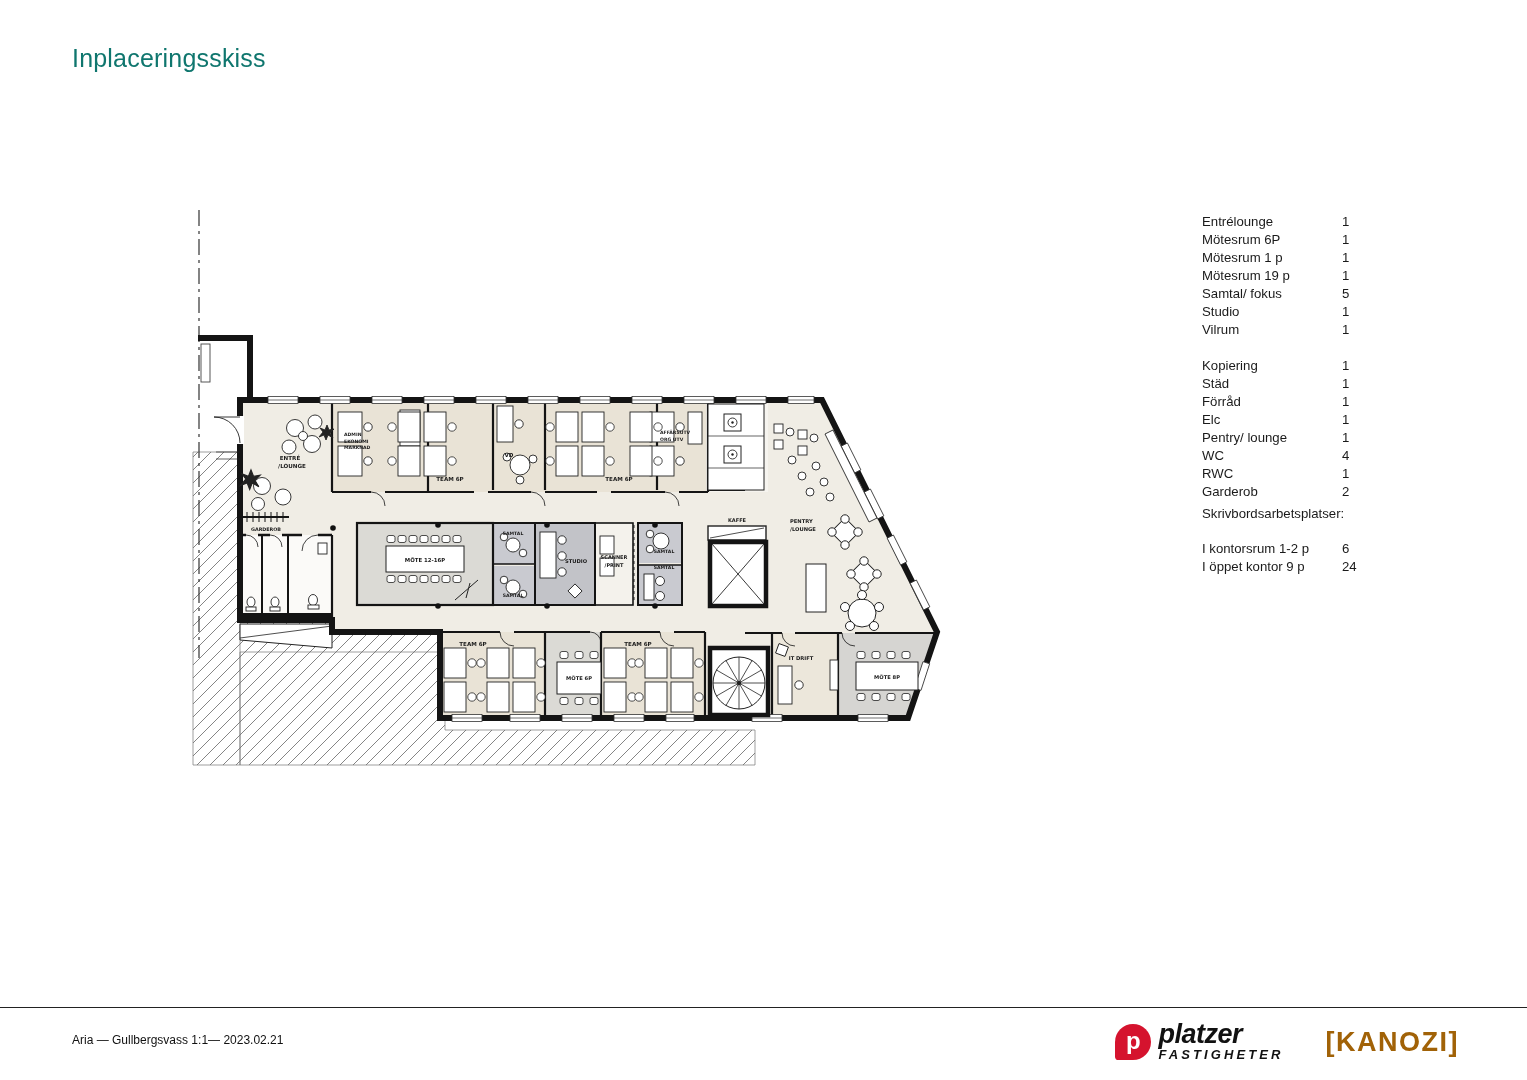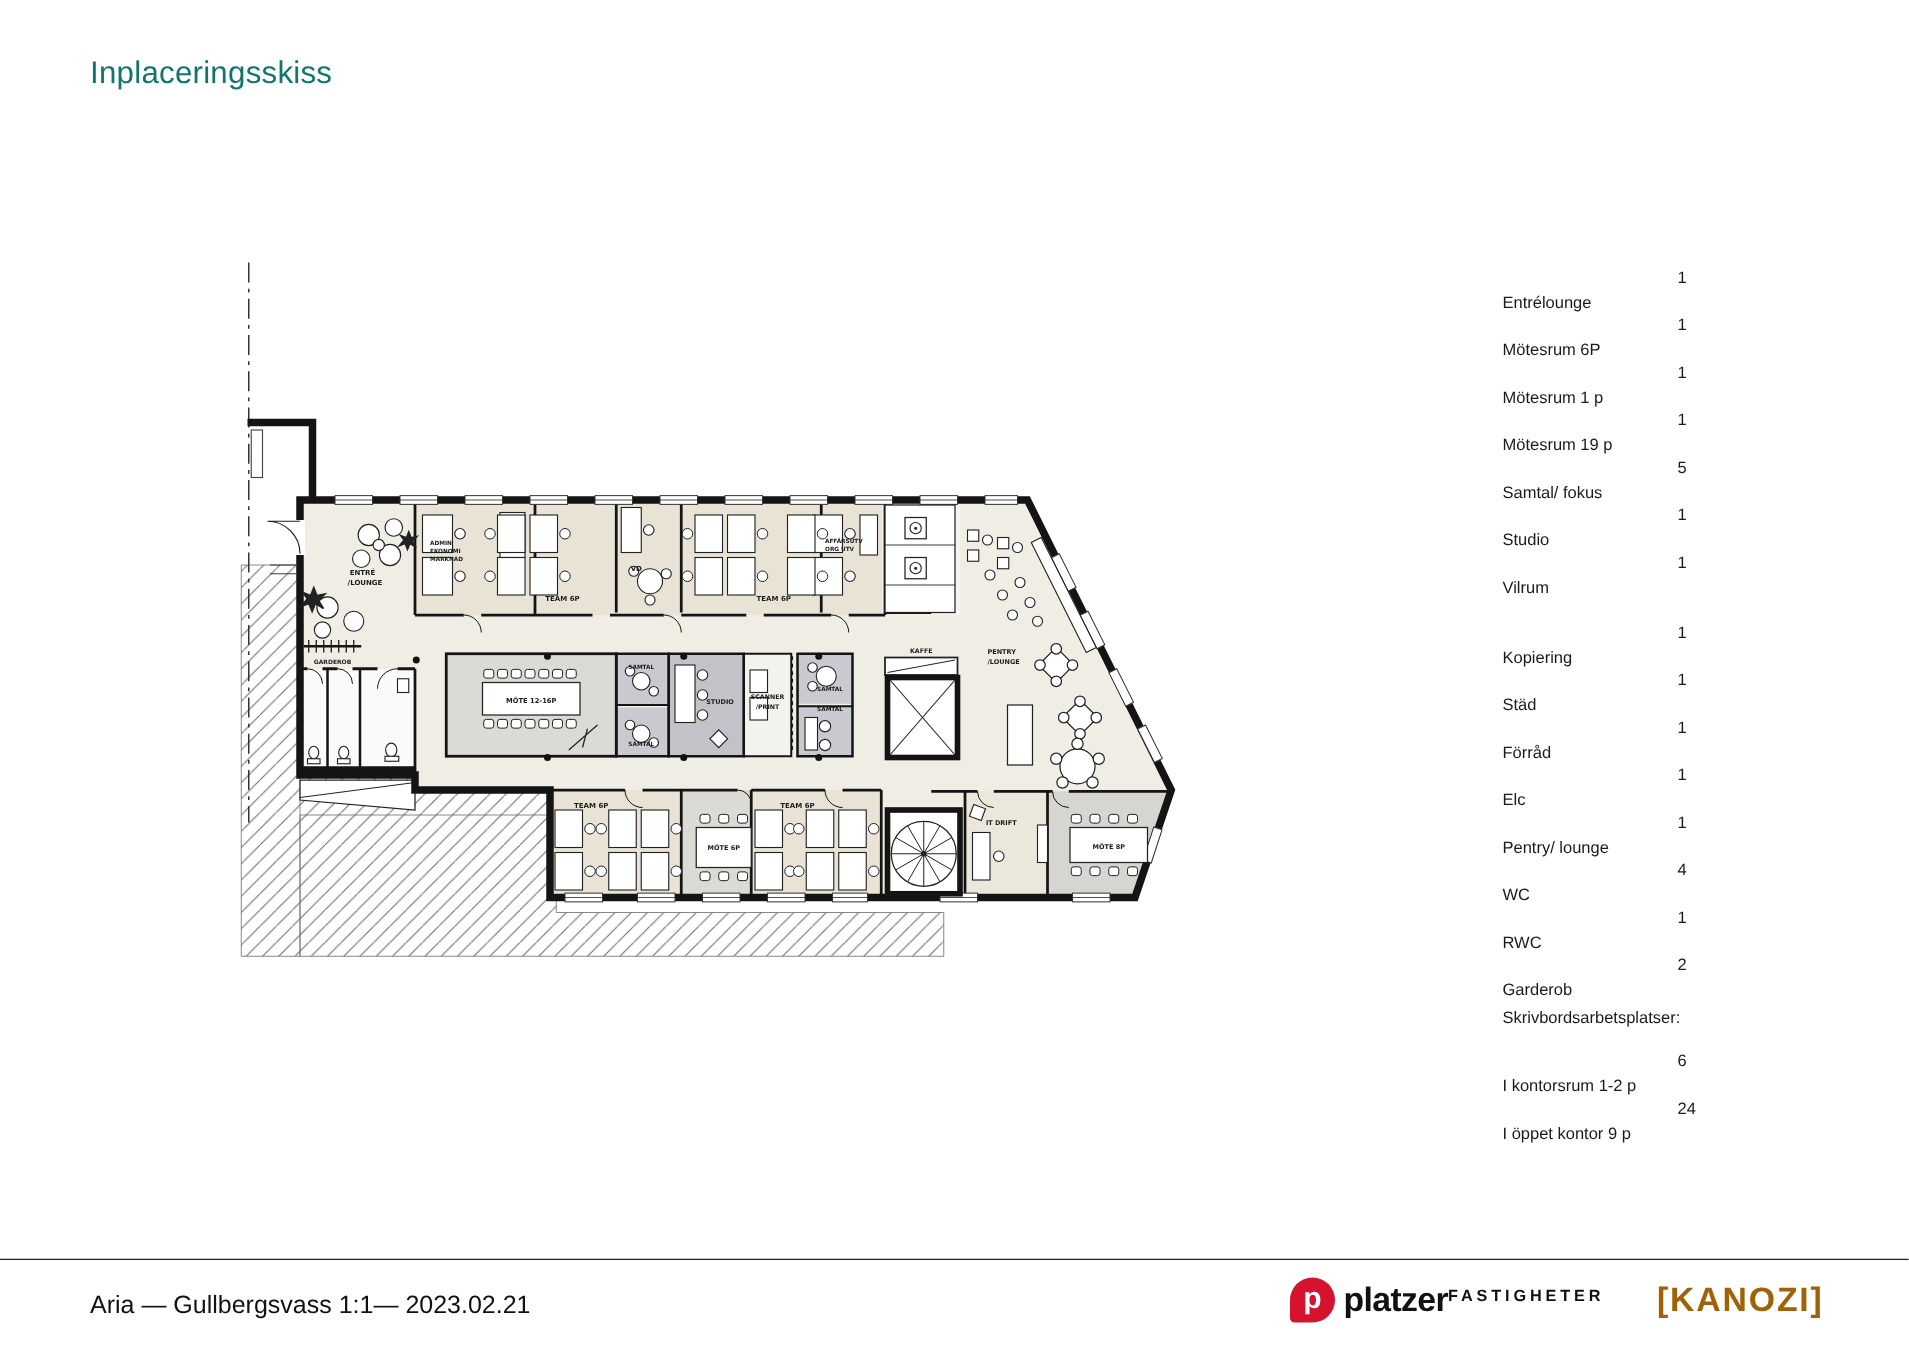--- a/index.html
+++ b/index.html
@@ -8,35 +8,35 @@
   .sheet { position:relative; width:1527px; height:1080px; background:#fff; }
 
   .title { position:absolute; left:72px; top:44px; font-size:25px; font-weight:500;
     letter-spacing:.2px; color:#0f766e; }
 
   .plan-wrap { position:absolute; left:185px; top:195px; width:765px; height:605px; }
 
   .legend { position:absolute; left:1202px; top:213px; width:170px; font-size:13.2px;
     line-height:18px; color:#1a1a1a; }
   .lrow { display:flex; width:162px; }
-  .lrow .lab { flex:1;margin-top:20px; }
+  .lrow .lab { flex:1; }
   .lrow .cnt { width:24px; text-align:left; padding-left:2px; }
   .lrow.gap { margin-top:18px; }
   .legend .sec-title { margin-top:4px; }
   .legend .desks { margin-top:17px; }
 
   .footer-rule { position:absolute; left:0; right:0; top:1007px; border-top:1.5px solid #222; }
-  .footer-text { position:absolute; left:72px; top:1033px; font-size:20px; color:#111; }
+  .footer-text { position:absolute; left:72px; top:1033px; font-size:12px; color:#111; }
 
   .logos { position:absolute; right:68px; top:1022px; display:flex; align-items:center; gap:42px; }
   .platzer { display:flex; align-items:center; gap:7px; }
   .platzer-mark { width:36px; height:36px; background:#d5132e; border-radius:50% 50% 50% 10%;
     display:flex; align-items:center; justify-content:center; color:#fff; font-weight:800;
     font-size:24px; line-height:1; padding-bottom:3px; }
-  .platzer-words { display:flex; flex-direction:row; }
+  .platzer-words { display:flex; flex-direction:column;font-style:italic; }
   .platzer-name { font-size:27px; font-weight:800; letter-spacing:-.5px; color:#111; line-height:24px; }
   .platzer-sub { font-size:13px; font-weight:600; letter-spacing:3.1px; color:#111; margin-top:1px; }
   .kanozi { font-size:27px; font-weight:700; letter-spacing:1.5px; color:#a16207; }
 
   svg text { font-family:"DejaVu Sans", sans-serif; font-weight:700; fill:#1c1c1c; }
 </style>
 </head>
 <body>
 
 <div class="sheet">

